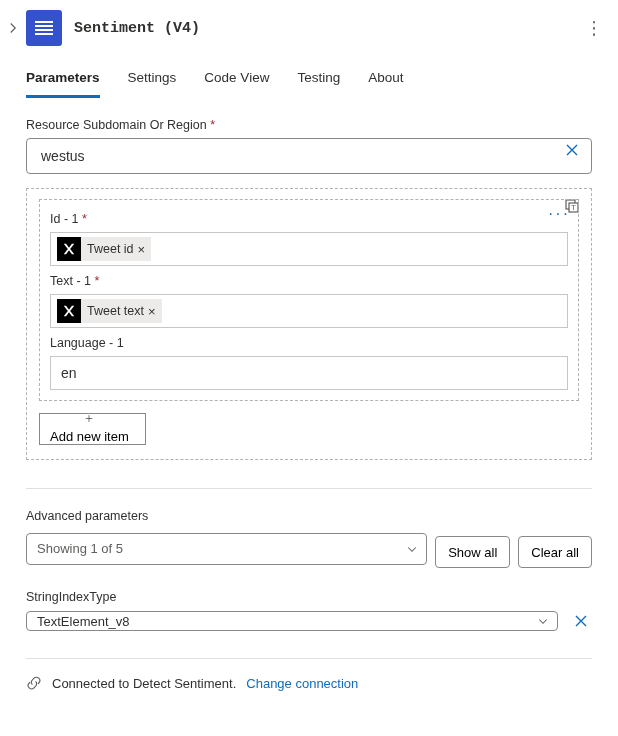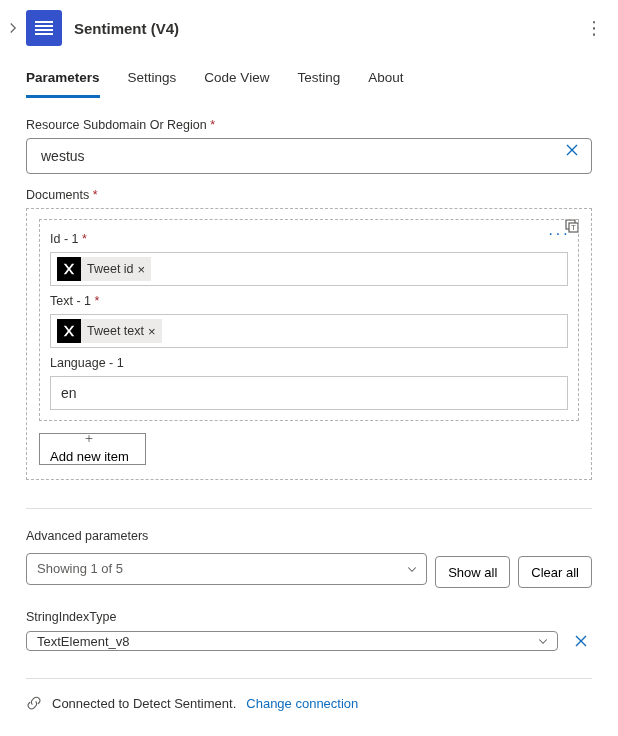--- a/index.html
+++ b/index.html
@@ -26,21 +26,21 @@
     width: 36px; height: 36px;
     background: #3352cc;
     display: flex; align-items: center; justify-content: center;
     border-radius: 3px;
     margin-right: 12px;
   }
   .action-icon .bars {
     width: 18px; height: 14px; display:flex; flex-direction:column; justify-content:space-between;
   }
   .action-icon .bars span { height:2px; background:#fff; display:block; }
-  .page-title { font-size: 15px; font-weight: 600; flex: 1; }
+  .page-title { font-size: 15px; font-weight: 600; flex: 1; font-family: Liberation Mono, monospace; }
   .more-vert { width: 20px; text-align:center; cursor:pointer; color:#605e5c; font-size:18px; line-height:1; }
   .tabs {
     display:flex; gap: 28px;
     padding: 14px 26px 0 26px;
   }
   .tab { padding-bottom: 10px; cursor:pointer; font-size:13.5px; color:#323130; }
   .tab.active { font-weight:600; border-bottom: 3px solid #0f6cbd; color:#242424; }
   .content { padding: 20px 26px 14px 26px; }
   .field-label { font-size: 12.5px; margin-bottom: 6px; display:block; }
   .req { color:#a4262c; }
@@ -137,24 +137,20 @@
   </label>
   <div class="text-input-wrap">
     <input type="text" value="westus" style="">
     <span class="clear-x">
       <svg viewBox="0 0 16 16" width="16" height="16">
           <path d="M3 3l10 10M13 3L3 13" stroke="#0f6cbd" stroke-width="1.4" fill="none"></path>
         </svg>
     </span>
   </div>
 
-  <label class="field-label">
-    <span>Documents</span>
-    <span class="req"> *</span>
-  </label>
 
   <div class="docs-container">
     <div class="docs-toolbar">
       <span class="icon-btn">
         <svg viewBox="0 0 16 16" width="16" height="16">
           <rect x="2" y="2" width="9" height="9" fill="none" stroke="#605e5c" stroke-width="1.2"></rect>
           <rect x="5" y="5" width="9" height="9" fill="#fff" stroke="#605e5c" stroke-width="1.2"></rect>
           <text x="9.5" y="12" font-size="8" text-anchor="middle" fill="#605e5c" font-family="sans-serif">T</text>
         </svg>
       </span>

